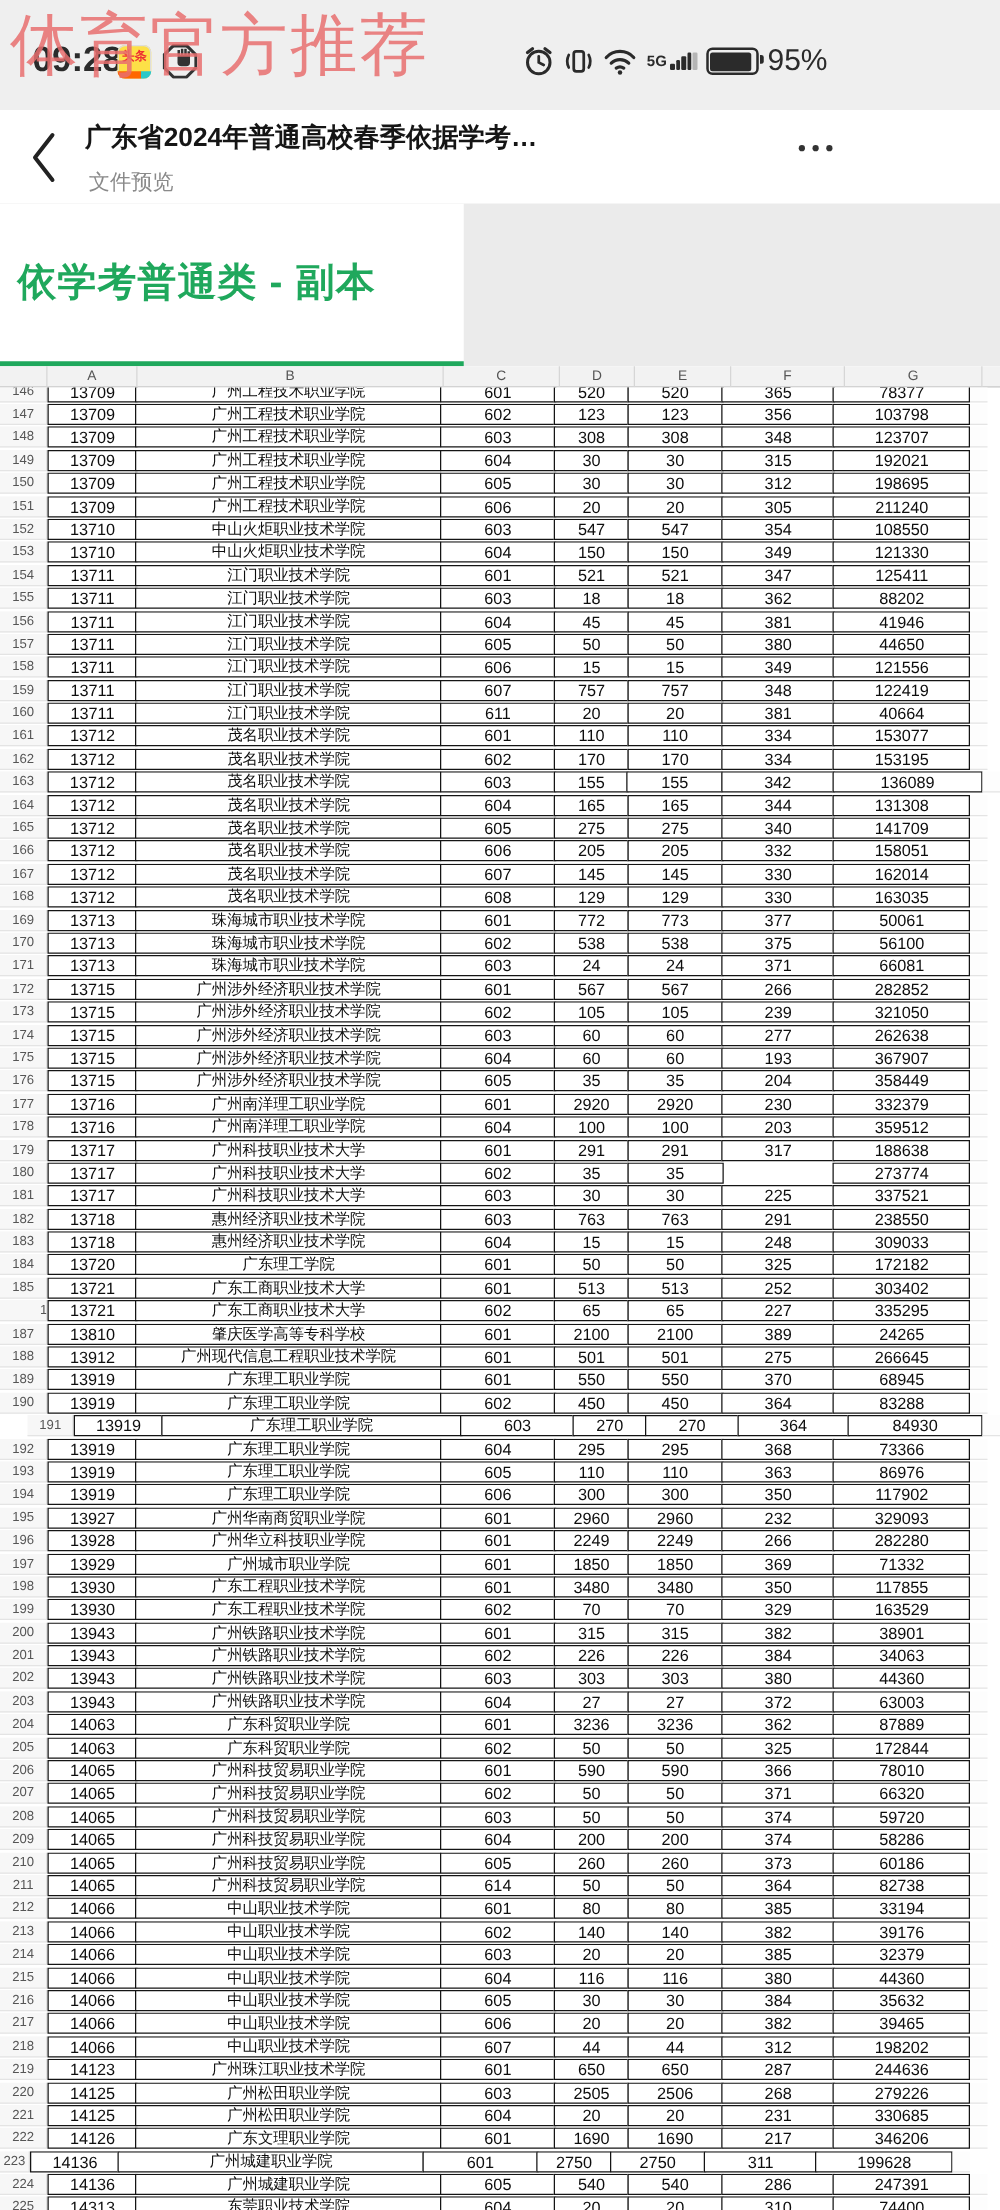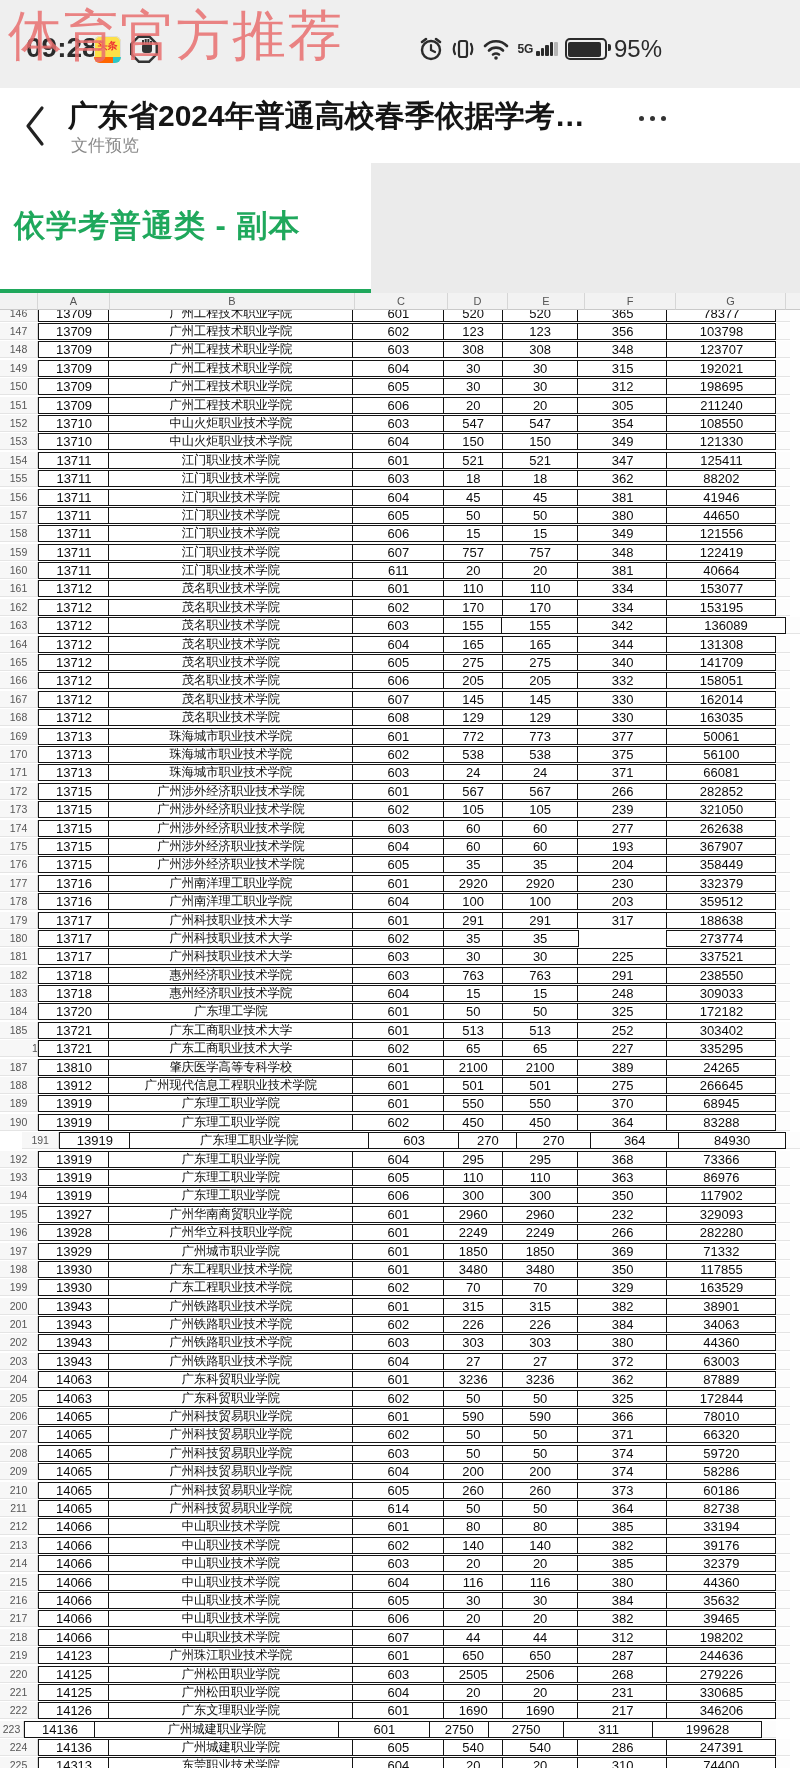--- a/index.html
+++ b/index.html
@@ -27,21 +27,21 @@
   .sig5g{display:flex;align-items:flex-end;gap:1px;}
   .sig5g .lbl{font-size:12px;font-weight:bold;color:#2b2b2b;margin-right:2px;align-self:flex-start;}
   .bar{width:3.5px;background:#2b2b2b;border-radius:1px;}
   .bar.dim{background:#b5b5b5;}
   .batt{position:relative;width:38px;height:18px;border:2.5px solid #2b2b2b;border-radius:5px;}
   .batt .fill{position:absolute;left:1.5px;top:1.5px;bottom:1.5px;width:85%;background:#2b2b2b;border-radius:2px;}
   .batt .tip{position:absolute;right:-6px;top:4px;width:3px;height:7px;background:#2b2b2b;border-radius:0 2px 2px 0;}
   
   .titlebar{position:absolute;left:0;top:88px;width:800px;height:75px;background:#fff;border-bottom:1px solid #e3e3e3;}
   .backbtn{position:absolute;left:18px;top:14px;width:36px;height:48px;}
-  .t-title{position:absolute;left:68px;top:8px;width:540px;font-size:30px;font-weight:bold;color:#151515;
+  .t-title{position:absolute;left:68px;top:8px;width:540px;font-size:21px;font-weight:bold;color:#151515;
            white-space:nowrap;overflow:hidden;}
   .t-sub{position:absolute;left:71px;top:46px;font-size:17px;color:#8a8a8a;}
   .morebtn{position:absolute;left:633px;top:22px;display:flex;gap:6px;padding:6px;}
   .morebtn i{width:5px;height:5px;border-radius:50%;background:#333;}
   
   .tabbar{position:absolute;left:0;top:163px;width:800px;height:130px;background:#ebebeb;}
   .sheettab{position:absolute;left:0;top:0;width:371px;height:126px;background:#fff;border-bottom:5px solid #1fa85c;
             display:flex;align-items:center;}
   .sheettab span{margin-left:14px;font-size:31px;font-weight:bold;color:#1fa85c;letter-spacing:1px;}
   

